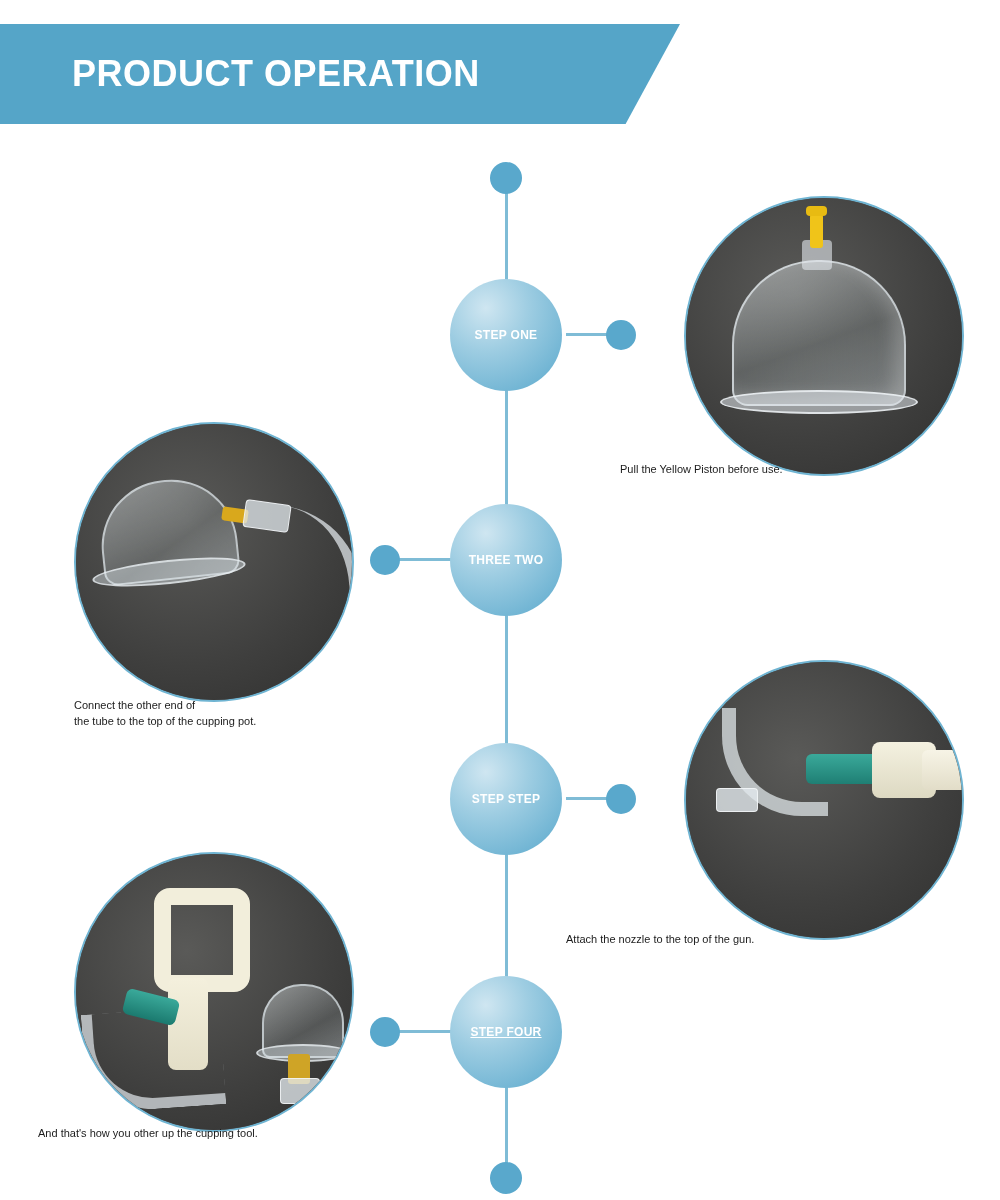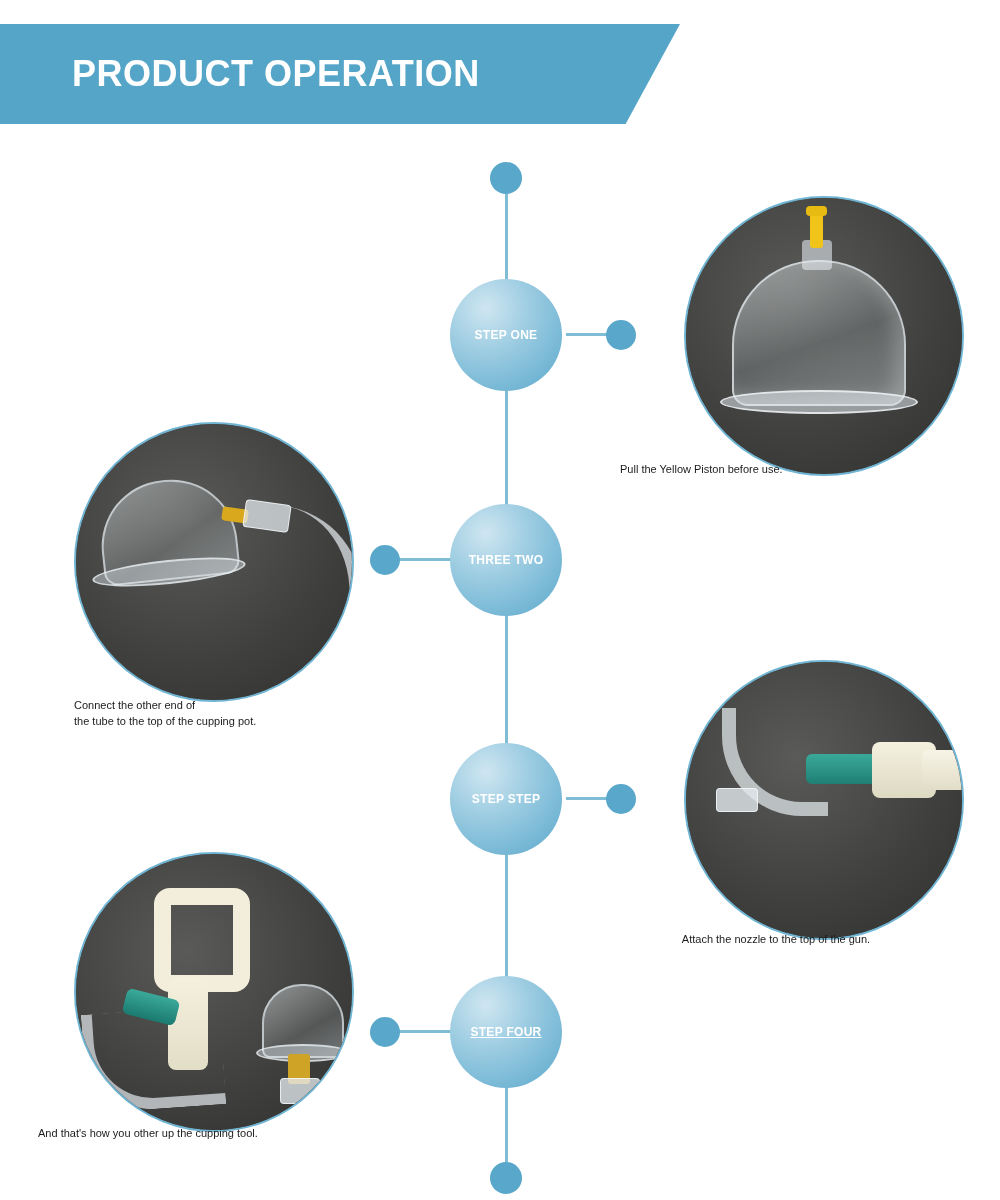--- a/index.html
+++ b/index.html
@@ -405,21 +405,21 @@
 
 <div class="photo" style="left:684px; top:660px; width:276px; height:276px;">
   <div class="scene"></div>
   <div class="tube3"></div>
   <div class="conn3-clear"></div>
   <div class="conn3-teal"></div>
   <div class="conn3-white"></div>
   <div class="conn3-white2"></div>
 </div>
 
-<div class="caption" style="left:566px; top:932px; width:420px;text-align:center;">Attach the nozzle to the top of the gun.</div>
+<div class="caption" style="left:566px; top:932px; width:420px;">Attach the nozzle to the top of the gun.</div>
 
 <div class="stub" style="left:396px; top:1030px; width:58px;"></div>
 <div class="dot-small" style="left:370px; top:1017px;"></div>
 <div class="step-circle" style="left:450px; top:976px;text-decoration:underline;">
   <span>STEP FOUR</span>
 </div>
 
 <div class="photo" style="left:74px; top:852px; width:276px; height:276px;">
   <div class="scene"></div>
   <div class="gun-handle"></div>

